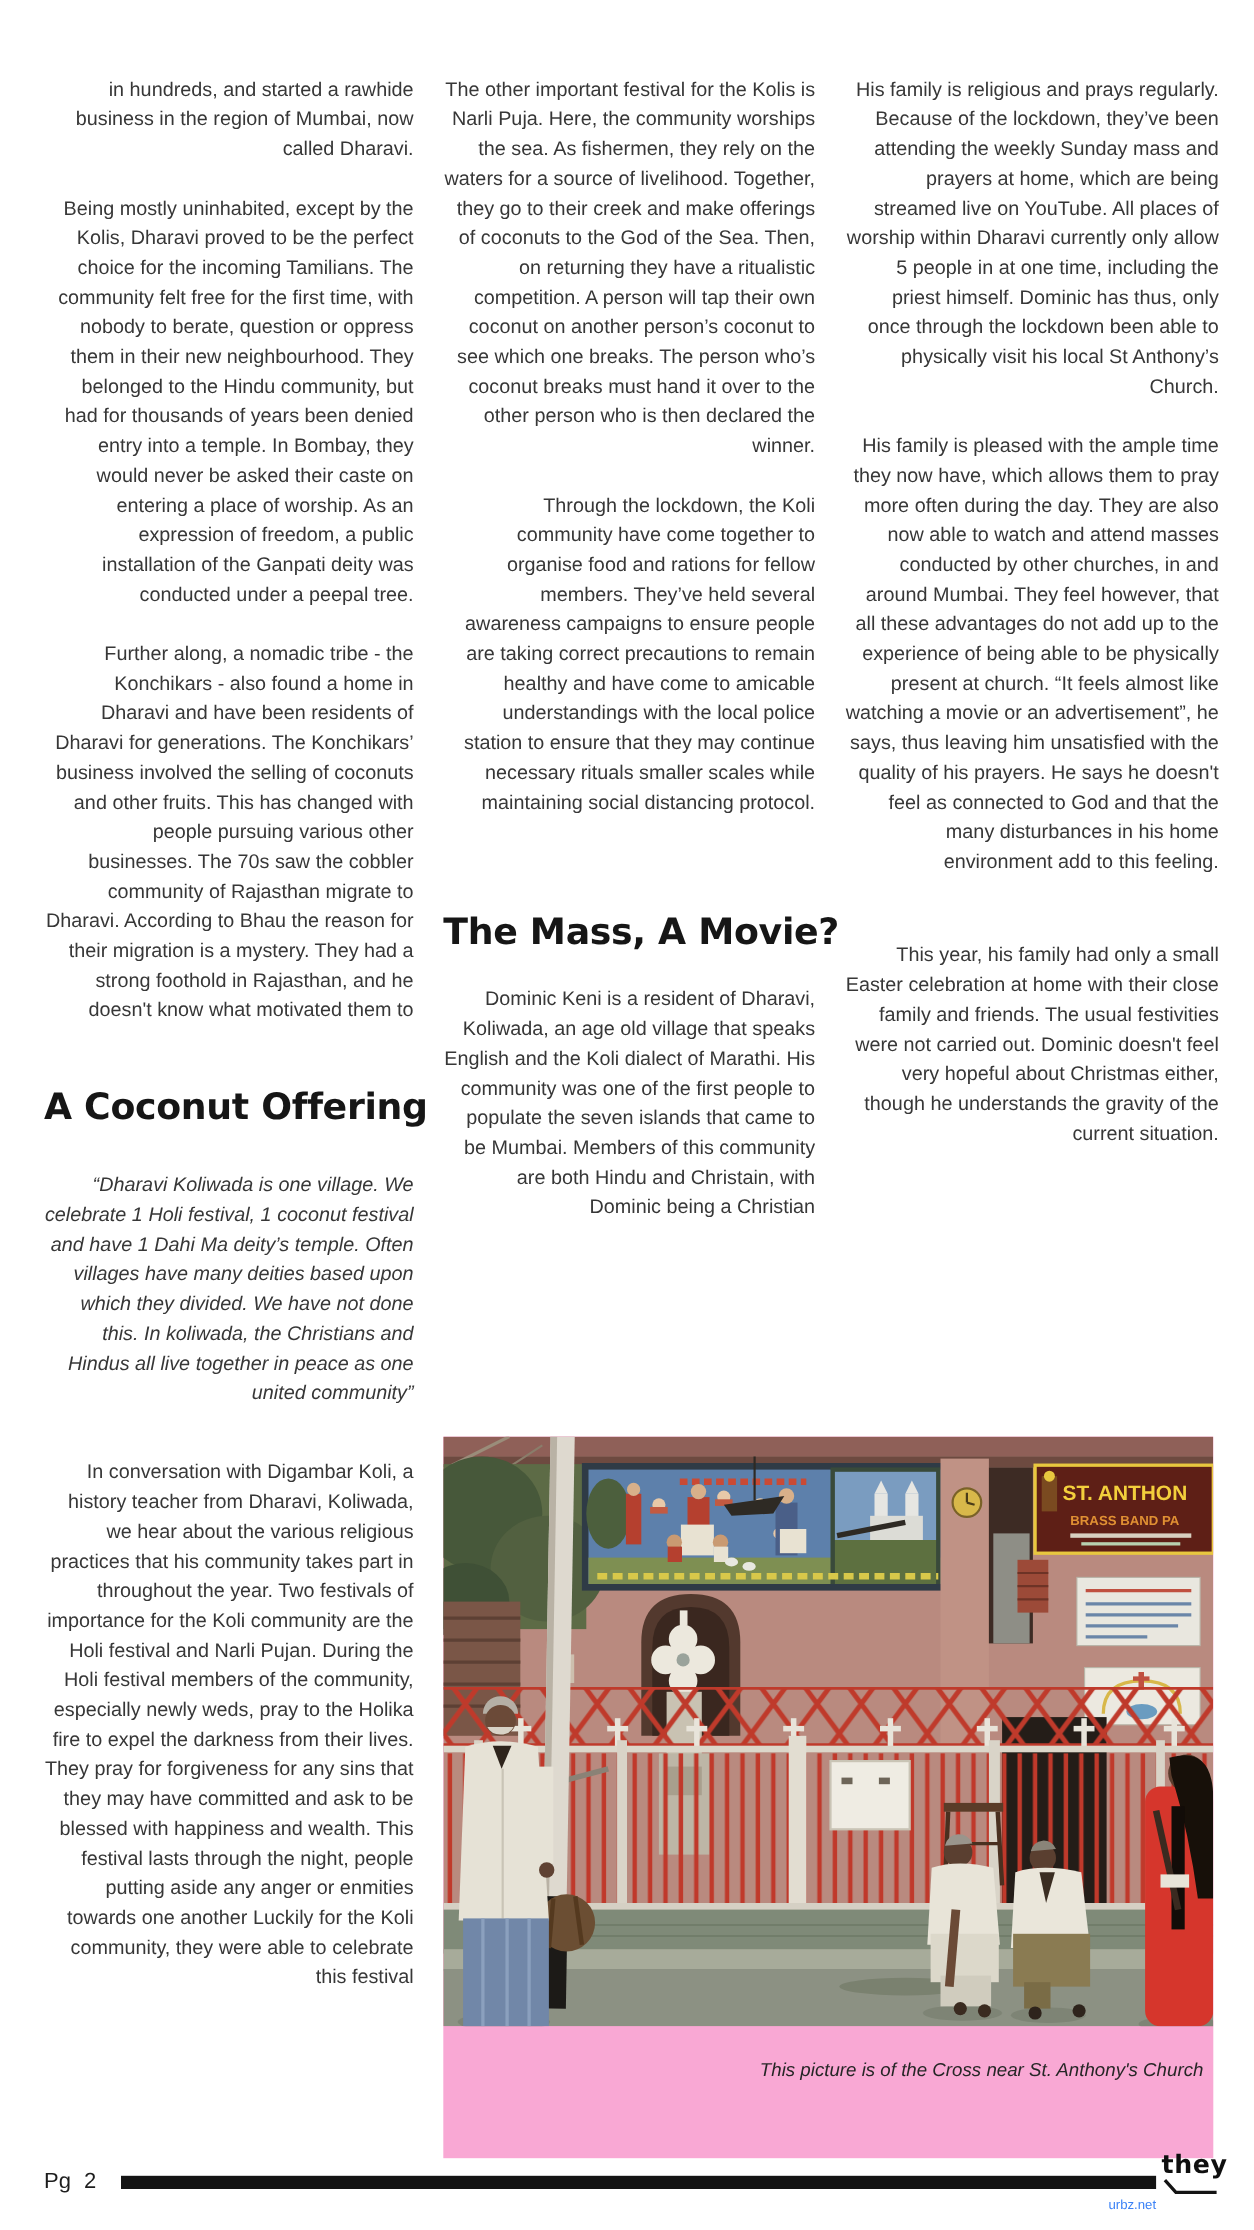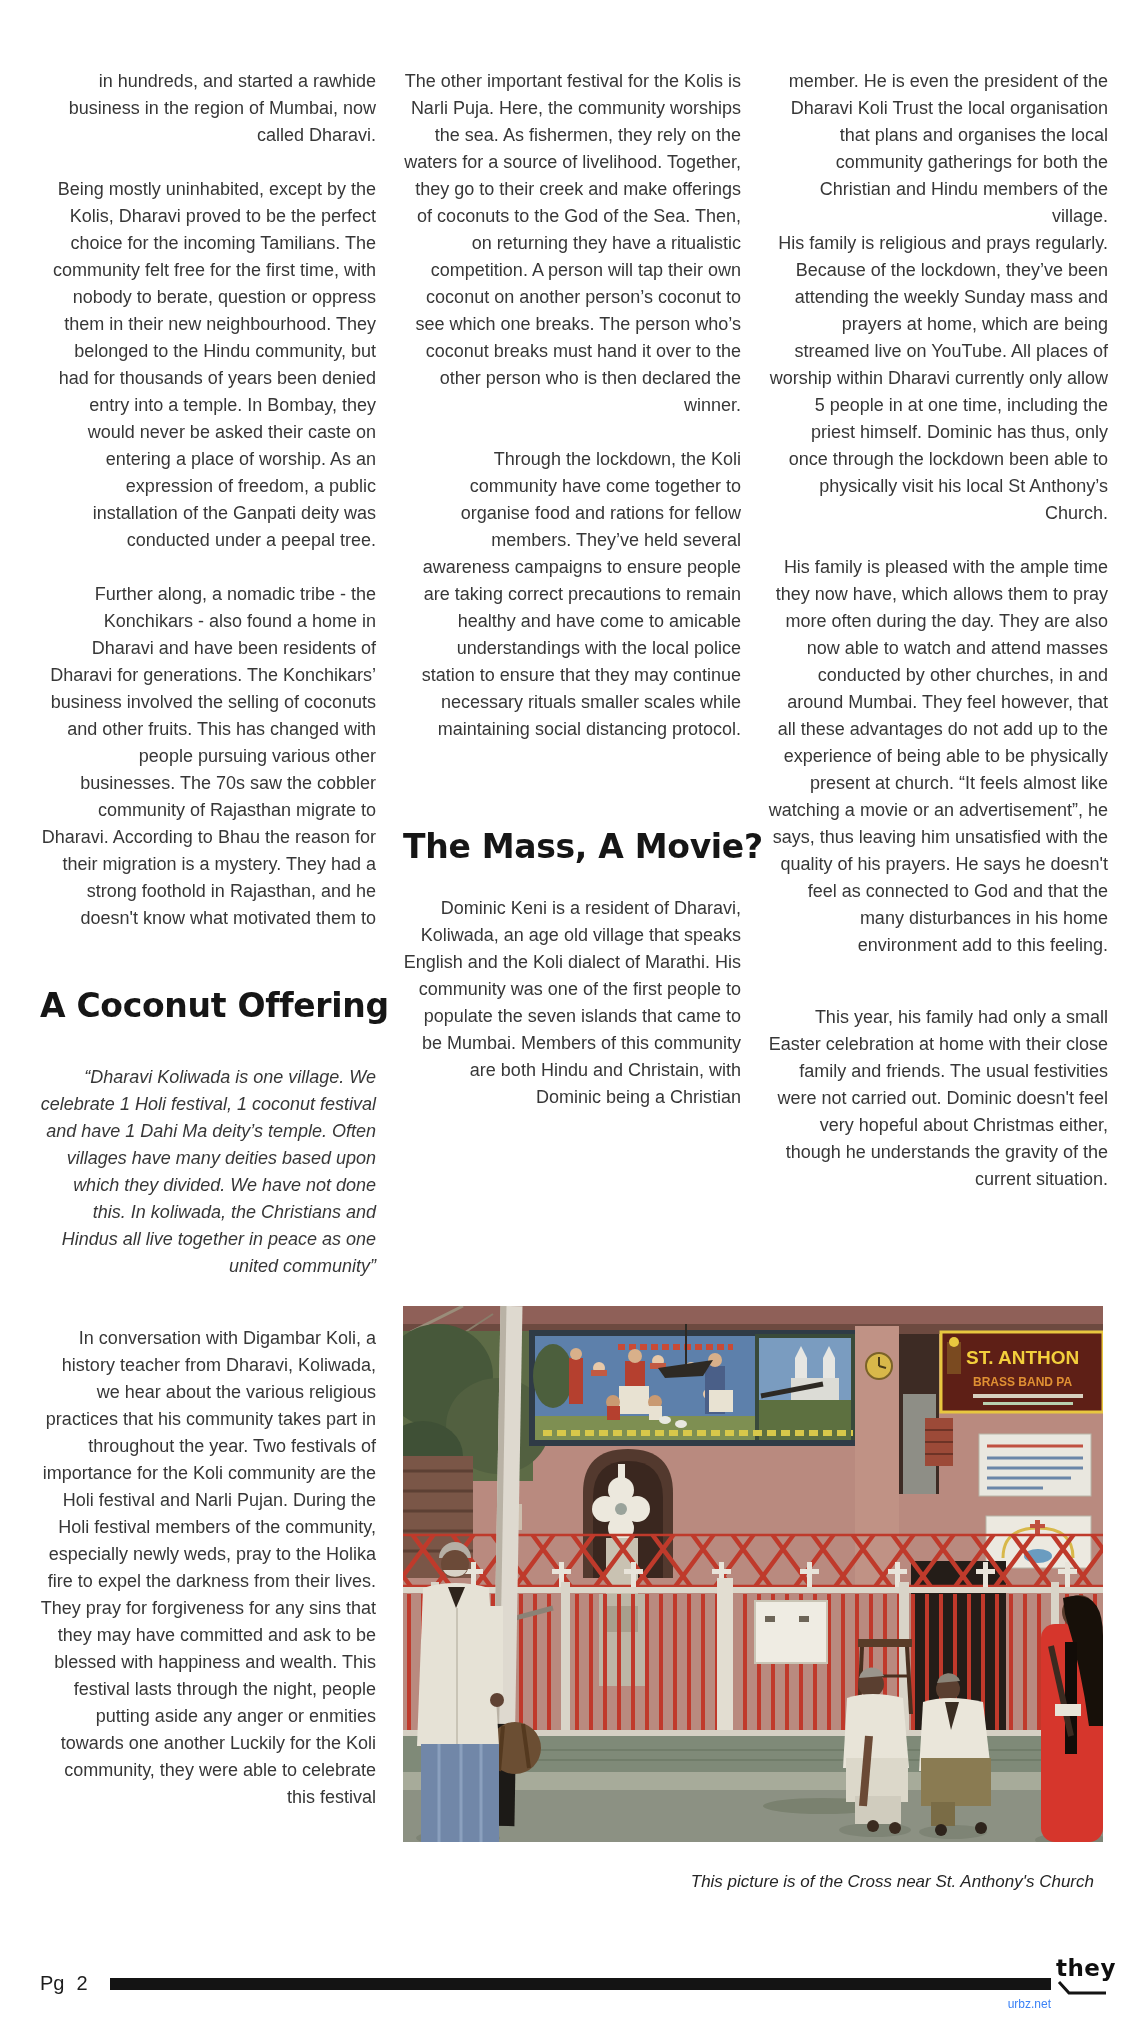--- a/index.html
+++ b/index.html
@@ -10,33 +10,33 @@
   }
   .page{position:absolute;inset:0;overflow:hidden;}
 
   .col{position:absolute;top:68px;font-size:18px;line-height:27px;color:#373737;}
   .col1{left:40px;width:336px;}
   .col2{left:403px;width:338px;}
   .col3{left:768px;width:340px;}
   .col p{margin:0 0 27px 0;text-align:right;}
   .col p.tight{margin-bottom:0;}
   .col p.quote{font-style:italic;margin-bottom:45px;}
-  .col p.gap-lg{margin-top:45px;}
+  .col p.gap-lg{margin-top:58px;}
 
   h2{
     font-family:"DejaVu Sans", sans-serif;font-weight:bold;
     font-size:33px;line-height:36px;color:#161616;
     margin:0;white-space:nowrap;letter-spacing:-0.3px;
   }
   .col1 h2{margin:56px 0 40px 0;}
   .col2 h2{margin:86px 0 30px 0;}
 
   figure.photo{
-    position:absolute;left:403px;top:1306px;width:700px;height:536px;
-    margin:0;overflow:hidden;background:#14b8a6;
+    position:absolute;left:403px;top:1306px;width:700px;height:656px;
+    margin:0;overflow:hidden;background:#f9a8d4;
   }
   .caption{
     position:absolute;left:404px;top:1872px;width:690px;
     font-style:italic;font-size:17px;color:#262626;text-align:right;
   }
 
   .pg{position:absolute;left:40px;top:1972px;font-size:20px;color:#1d1d1d;text-align:center;}
   .pg .num{margin-left:12px;}
   .bar{position:absolute;left:110px;top:1978px;width:941px;height:12px;background:#141414;}
   .urbz{
@@ -62,21 +62,20 @@
   </section>
 
   <section class="col col2">
     <p>The other important festival for the Kolis is Narli Puja. Here, the community worships the sea. As fishermen, they rely on the waters for a source of livelihood. Together, they go to their creek and make offerings of coconuts to the God of the Sea. Then, on returning they have a ritualistic competition. A person will tap their own coconut on another person’s coconut to see which one breaks. The person who’s coconut breaks must hand it over to the other person who is then declared the winner.</p>
     <p>Through the lockdown, the Koli community have come together to organise food and rations for fellow members. They’ve held several awareness campaigns to ensure people are taking correct precautions to remain healthy and have come to amicable understandings with the local police station to ensure that they may continue necessary rituals smaller scales while maintaining social distancing protocol.</p>
     <h2>The Mass, A Movie?</h2>
     <p>Dominic Keni is a resident of Dharavi, Koliwada, an age old village that speaks English and the Koli dialect of Marathi. His community was one of the first people to populate the seven islands that came to be Mumbai. Members of this community are both Hindu and Christain, with Dominic being a Christian</p>
   </section>
 
   <section class="col col3">
-    <p class="tight">member. He is even the president of the Dharavi Koli Trust the local organisation that plans and organises the local community gatherings for both the Christian and Hindu members of the village.</p>
     <p>His family is religious and prays regularly. Because of the lockdown, they’ve been attending the weekly Sunday mass and prayers at home, which are being streamed live on YouTube. All places of worship within Dharavi currently only allow 5 people in at one time, including the priest himself. Dominic has thus, only once through the lockdown been able to physically visit his local St Anthony’s Church.</p>
     <p>His family is pleased with the ample time they now have, which allows them to pray more often during the day. They are also now able to watch and attend masses conducted by other churches, in and around Mumbai. They feel however, that all these advantages do not add up to the experience of being able to be physically present at church. “It feels almost like watching a movie or an advertisement”, he says, thus leaving him unsatisfied with the quality of his prayers. He says he doesn't feel as connected to God and that the many disturbances in his home environment add to this feeling.</p>
     <p class="gap-lg">This year, his family had only a small Easter celebration at home with their close family and friends. The usual festivities were not carried out. Dominic doesn't feel very hopeful about Christmas either, though he understands the gravity of the current situation.</p>
   </section>
 
   <figure class="photo">
     <svg width="700" height="536" viewBox="0 0 700 536">
       <defs>
         <pattern id="lat" width="40" height="54" patternUnits="userSpaceOnUse">
           <path d="M0,0 L40,54 M40,0 L0,54" stroke="#bf3a2b" stroke-width="4.5" fill="none"></path>

